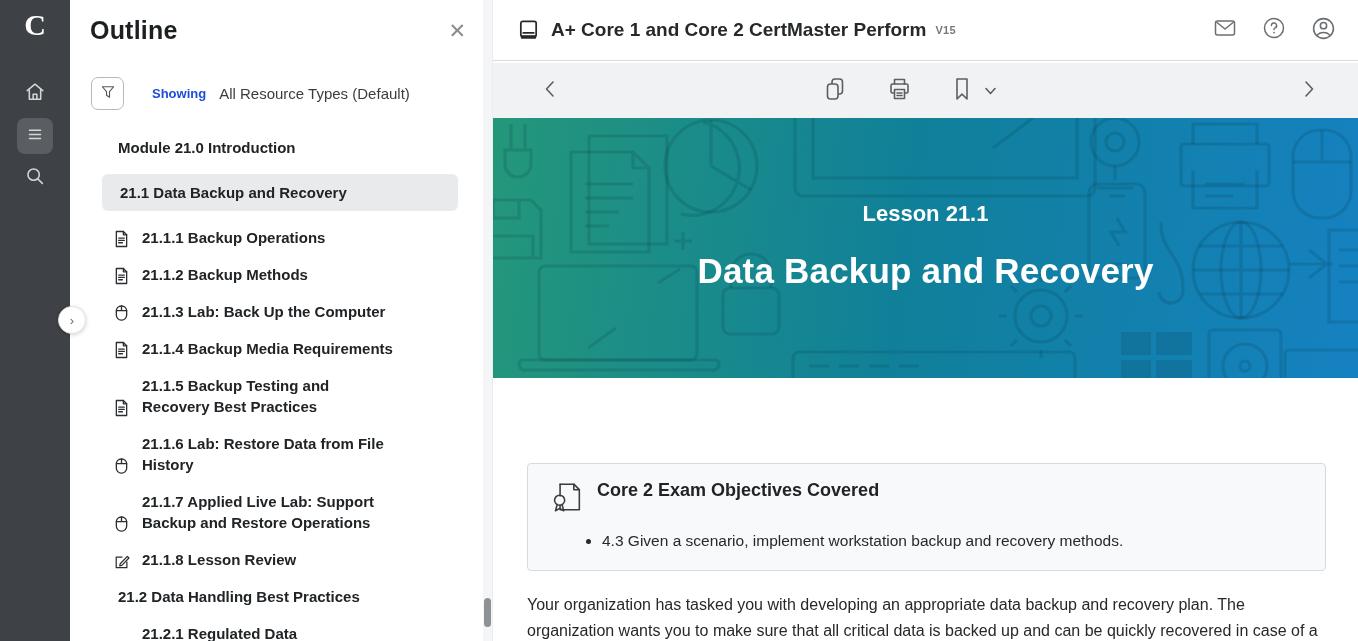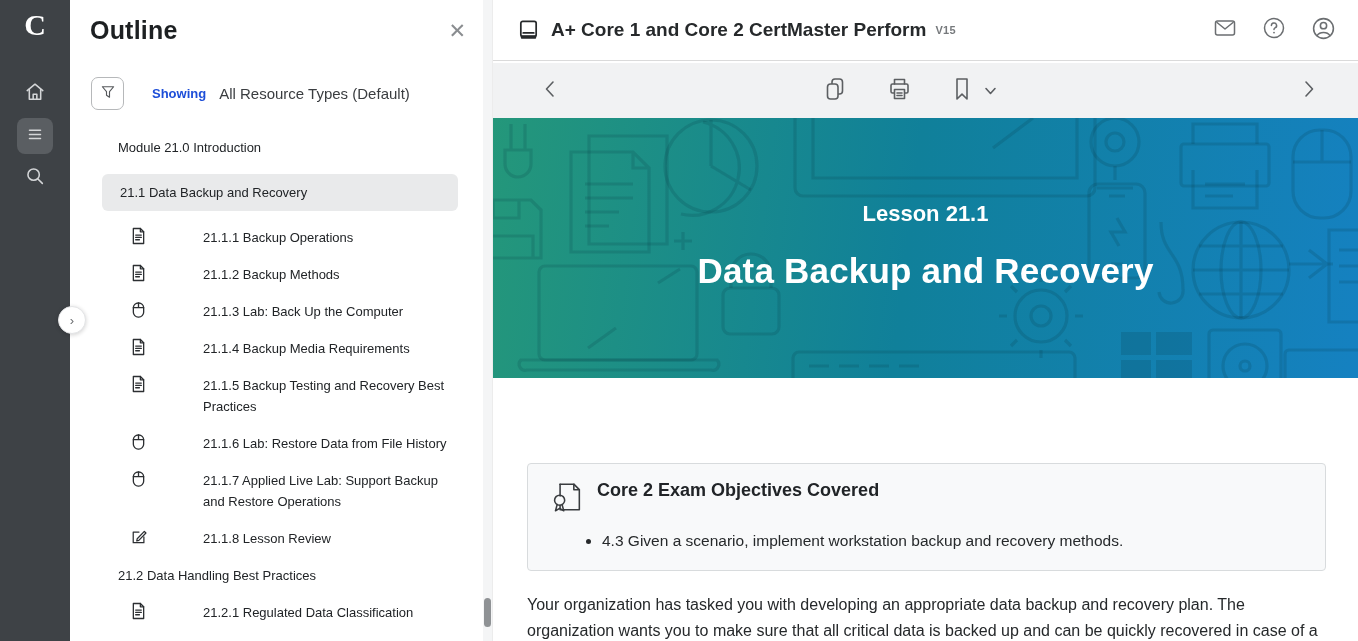--- a/index.html
+++ b/index.html
@@ -31,26 +31,26 @@
   .outline-close { color:#8a8d90; font-size:21px; line-height:21px; cursor:pointer; margin-top:4px; }
 
   .filter-row { display:flex; align-items:center; margin:32px 0 0 21px; }
   .filter-btn { width:33px; height:33px; border:1px solid #b6b8ba; border-radius:7px;
                 display:flex; align-items:center; justify-content:center; background:#fff; cursor:pointer; }
   .filter-btn svg { stroke:#55585b; fill:none; stroke-width:1.5; stroke-linejoin:round; }
   .filter-label { font-size:13px; font-weight:700; color:#1d4ed8; margin-left:28px; }
   .filter-value { font-size:15px; color:#3a3d40; margin-left:13px; }
 
   .o-list { margin-top:27px; }
-  .o-row { display:flex; align-items:flex-start; margin-bottom:16px; cursor:pointer;
-           font-size:13px; font-weight:400; color:#212427; line-height:21px; }
+  .o-row { display:flex; align-items:flex-end; margin-bottom:16px; cursor:pointer;
+           font-size:15px; font-weight:700; color:#212427; line-height:21px; }
   .o-row.module { padding-left:48px; }
   .o-row.lesson-active { margin:0 34px 16px 32px; background:#e9eaeb; border-radius:6px;
                          padding:8px 18px; }
-  .o-row.sub { padding-left:61px;gap:44px; }
+  .o-row.sub { padding-left:44px; }
   .o-row.sub .o-label { max-width:252px; }
   .o-icon { width:18px; flex-shrink:0; margin-right:10px; display:flex; align-items:center; }
   .o-icon svg { stroke:#2c2f32; fill:none; stroke-width:1.4; stroke-linecap:round; stroke-linejoin:round; }
 
   .o-scrollbar { position:absolute; top:0; right:0; width:9px; height:641px; background:#f4f5f6; }
   .o-thumb { position:absolute; top:598px; left:1px; width:7px; height:29px;
              background:#8f9295; border-radius:4px; cursor:pointer; }
 
   
   .main { flex:1; display:flex; flex-direction:column; background:#fff; border-left:1px solid #ececec; min-width:0; }

